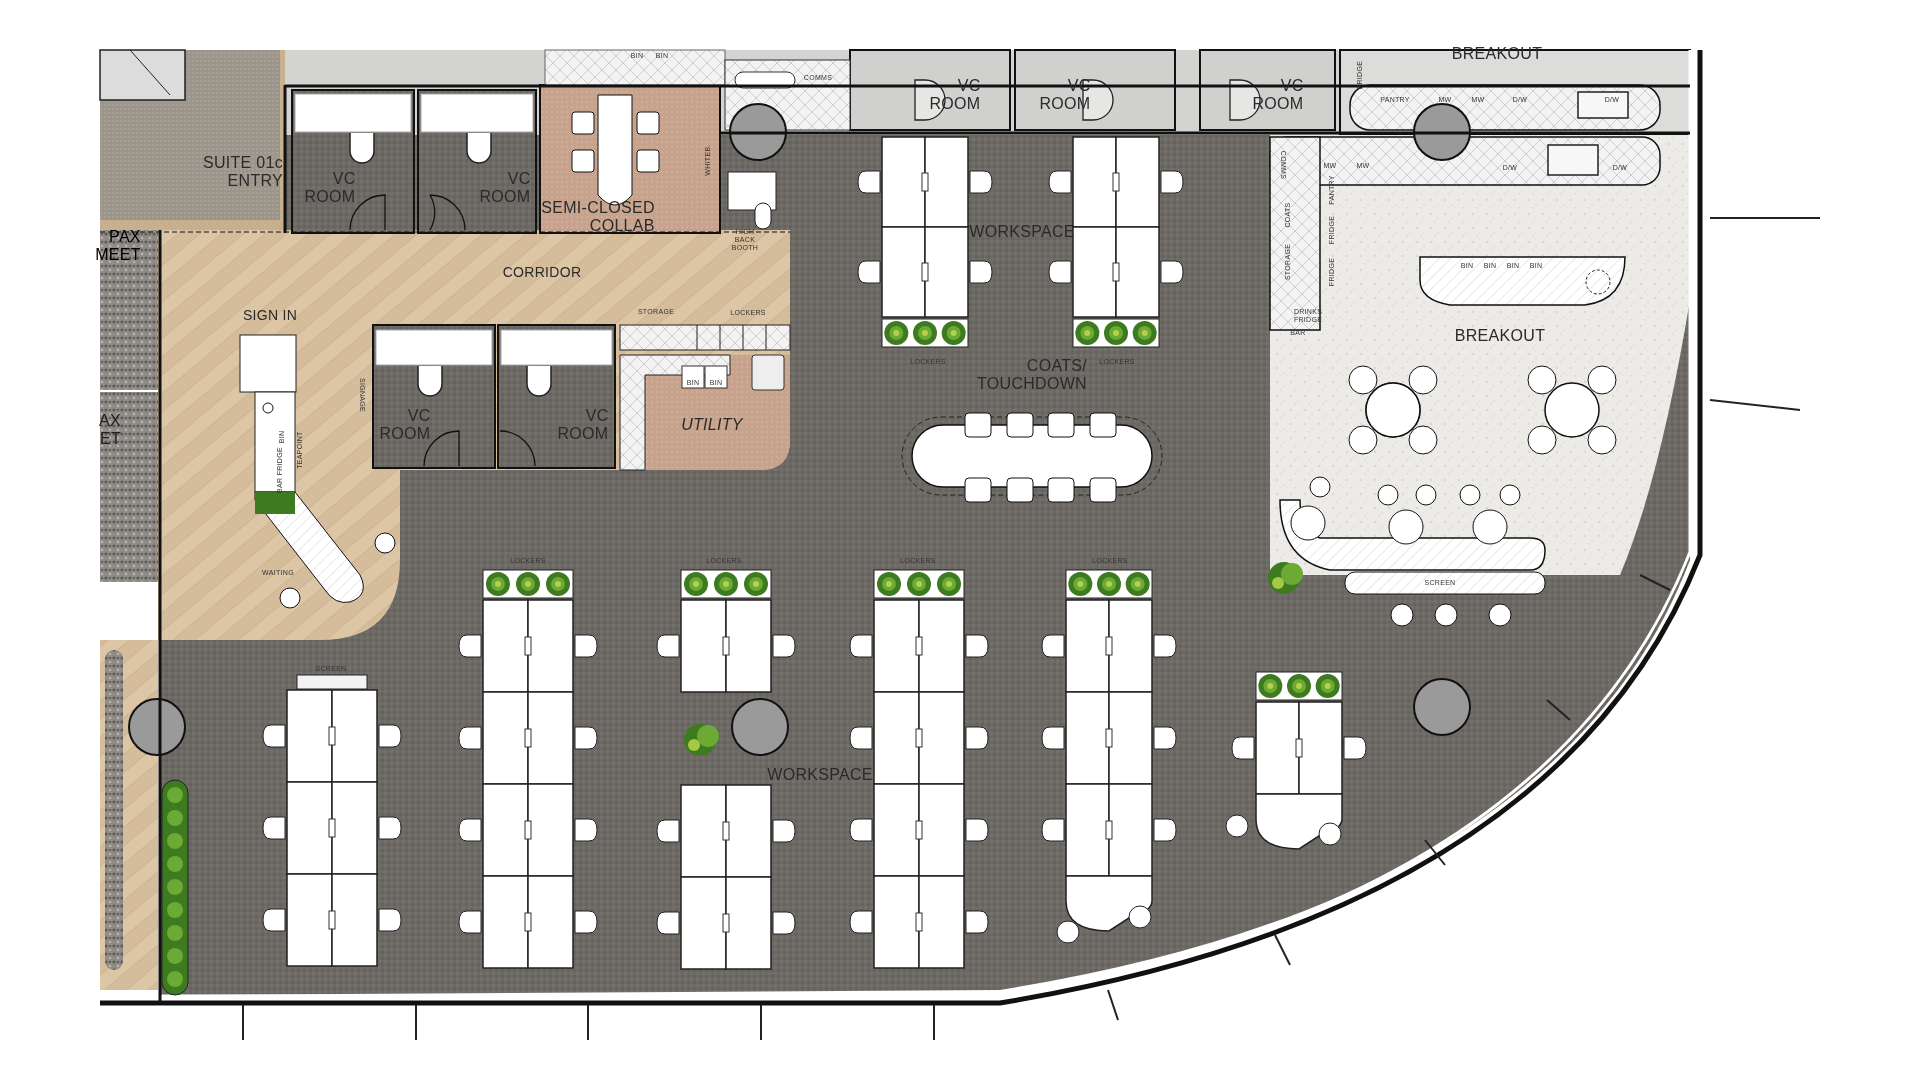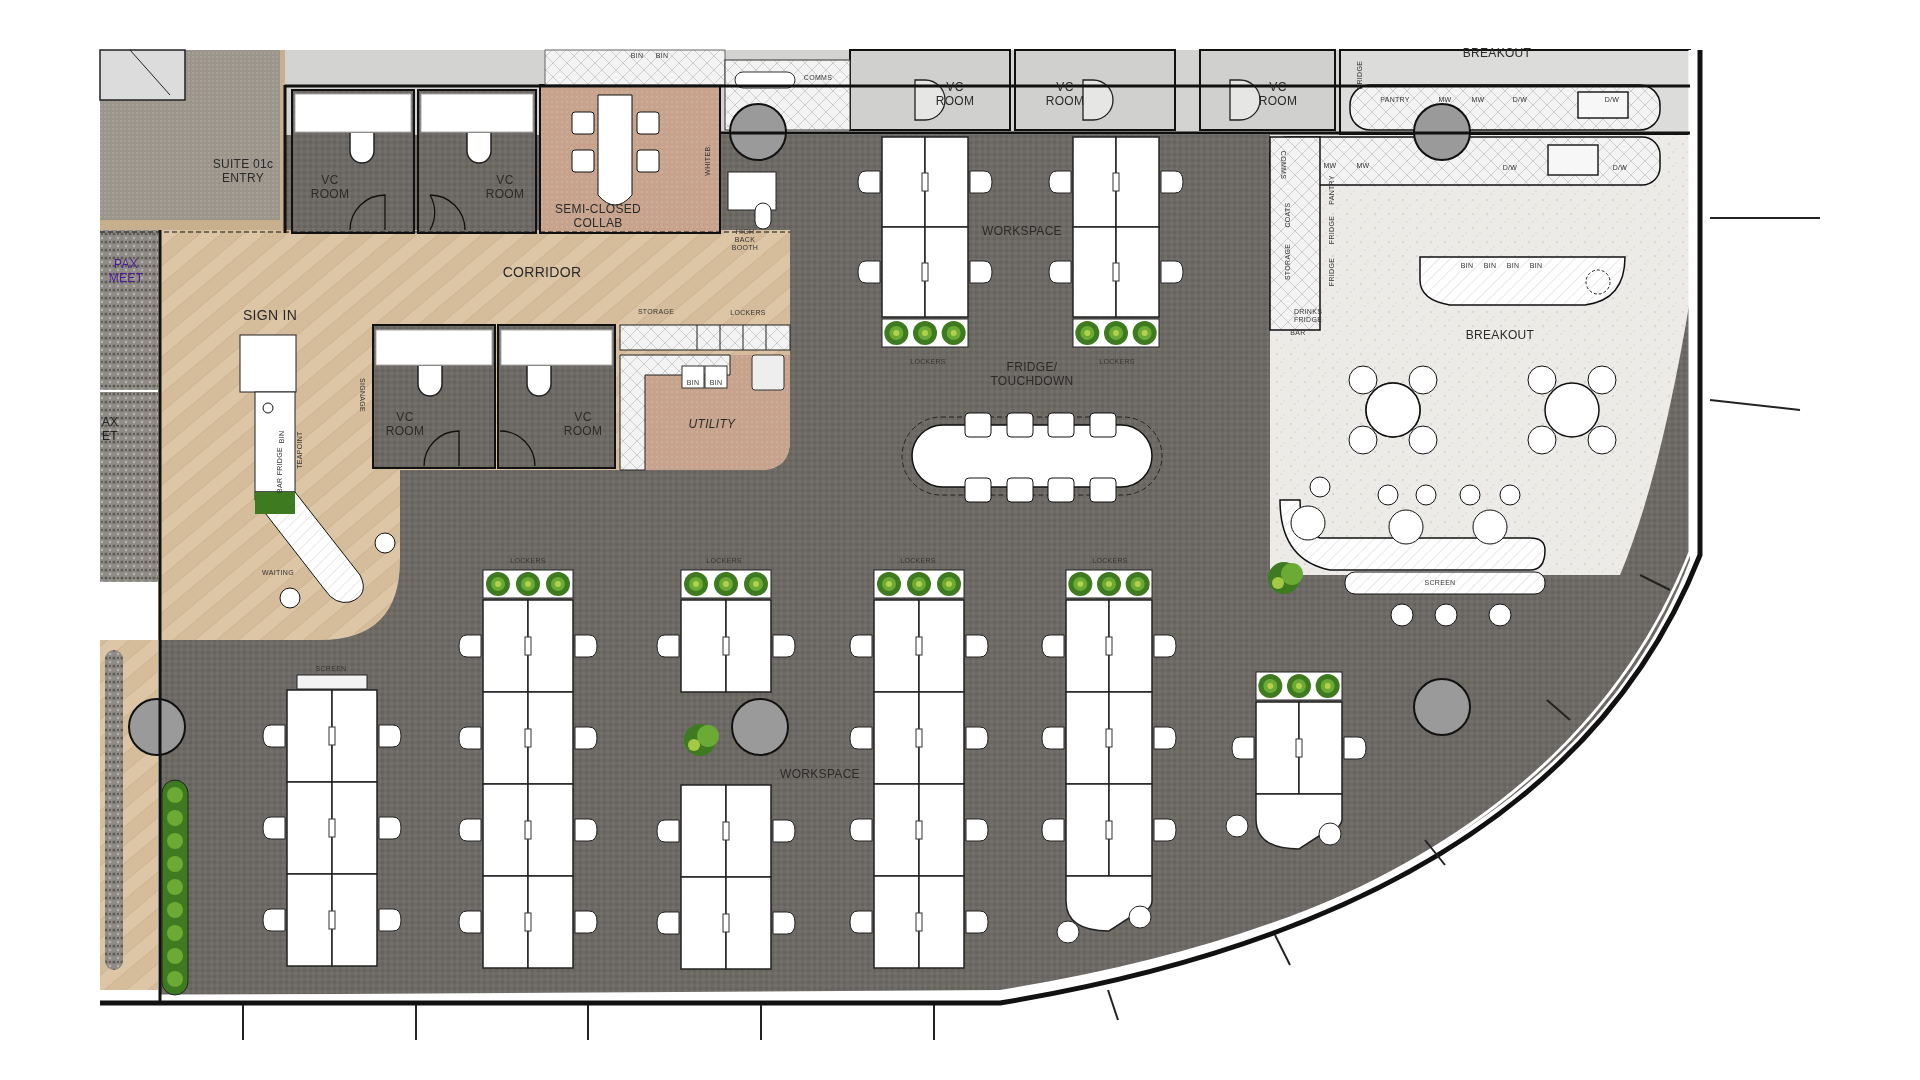--- a/index.html
+++ b/index.html
@@ -1,20 +1,20 @@
 <!DOCTYPE html>
 <html><head>
 <meta charset="utf-8">
 <style>
   html,body{margin:0;padding:0;background:#ffffff;}
   body{width:1920px;height:1080px;position:relative;overflow:hidden;font-family:"Liberation Sans","DejaVu Sans",sans-serif;color:#2b2b2b;}
   svg{position:absolute;left:0;top:0;}
   .lbl{position:absolute;text-align:center;font-size:14px;letter-spacing:0.3px;color:#2a2a2a;line-height:1.15;white-space:nowrap;transform:translate(-50%,-50%);}
   .lbl.xs{font-size:7px;color:#333;}
-  .lbl.md{font-size:12px;}
+  .lbl.md{font-size:16px;text-align:right;}
   .lbl.v{transform:translate(-50%,-50%) rotate(90deg);}
   .lbl.vl{transform:translate(-50%,-50%) rotate(-90deg);}
 </style>
 </head>
 <body>
 
 <svg width="1920" height="1080" viewBox="0 0 1920 1080">
   <defs>
     <pattern id="carpet" width="6" height="6" patternUnits="userSpaceOnUse">
       <rect width="6" height="6" fill="#6d6a65"></rect>
@@ -529,21 +529,21 @@
       <circle cx="175" cy="956" r="8" fill="#6aaa35"></circle>
       <circle cx="175" cy="979" r="8" fill="#6aaa35"></circle>
       <rect x="255" y="492" width="40" height="22" fill="#3e7a20"></rect>
     </svg>
   </div>
 
 <div class="lbl md" style="left:220px;top:172px;margin-left:23px;">
   <div>SUITE 01c</div>
     <div>ENTRY</div>
 </div>
-<div class="lbl md" style="left:118px;top:272px;color:#4c1d95;margin-left:8px;">
+<div class="lbl md" style="left:118px;top:246px;color:#000000;">
   <div>PAX</div>
     <div>MEET</div>
 </div>
 <div class="lbl md" style="left:110px;top:430px;color:#222;">
   <div>AX</div>
     <div>ET</div>
 </div>
 
 <div class="lbl md" style="left:330px;top:188px;">
     <div>VC</div>
@@ -583,21 +583,21 @@
     <div>BACK</div>
     <div>BOOTH</div>
   </div>
 <div class="lbl" style="left:542px;top:272px;">CORRIDOR</div>
 <div class="lbl" style="left:270px;top:315px;">SIGN IN</div>
 <div class="lbl md" style="left:712px;top:425px;font-style:italic;">UTILITY</div>
 <div class="lbl xs" style="left:278px;top:573px;">WAITING</div>
 <div class="lbl md" style="left:1022px;top:232px;">WORKSPACE</div>
 <div class="lbl md" style="left:820px;top:775px;">WORKSPACE</div>
 <div class="lbl md" style="left:1032px;top:375px;">
-    <div>FRIDGE/</div>
+    <div>COATS/</div>
     <div>TOUCHDOWN</div>
   </div>
 <div class="lbl md" style="left:1500px;top:336px;">BREAKOUT</div>
 <div class="lbl md" style="left:1497px;top:54px;">BREAKOUT</div>
 <div class="lbl xs" style="left:818px;top:78px;">COMMS</div>
 <div class="lbl xs v" style="left:1283px;top:165px;">COMMS</div>
 
 <div class="lbl xs" style="left:656px;top:312px;">STORAGE</div>
 <div class="lbl xs" style="left:748px;top:313px;">LOCKERS</div>
 <div class="lbl xs" style="left:693px;top:383px;">BIN</div>

